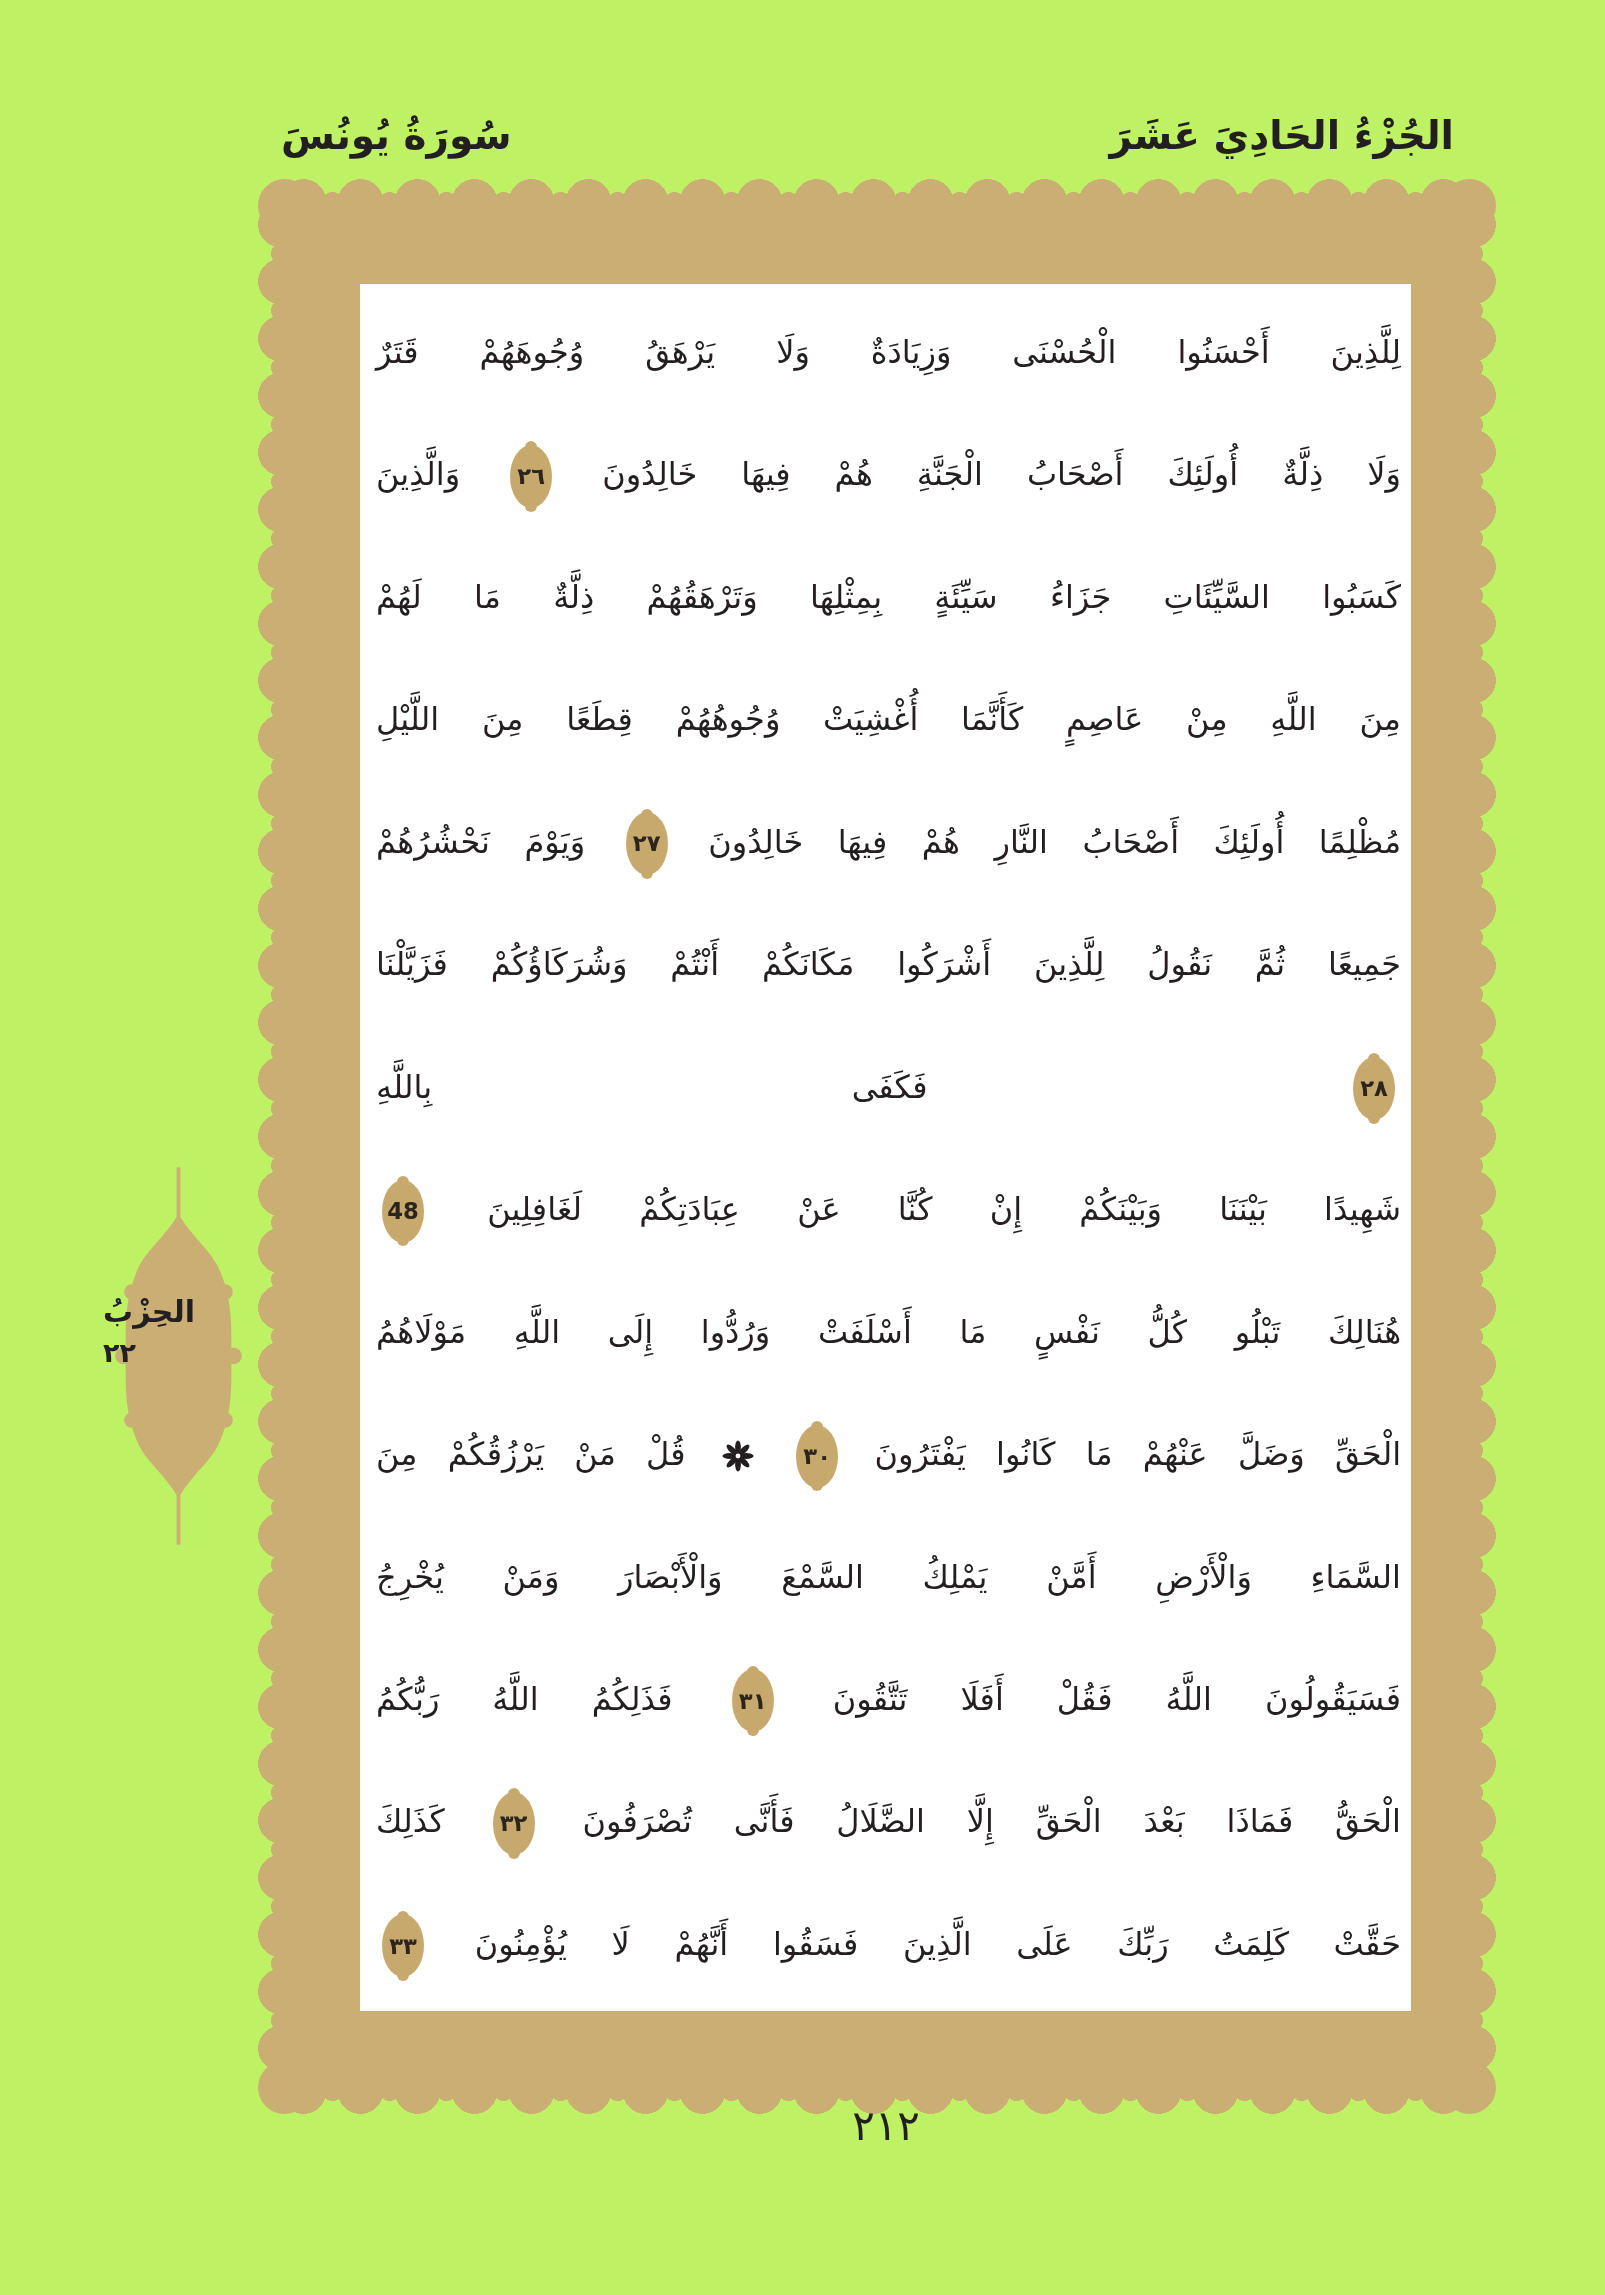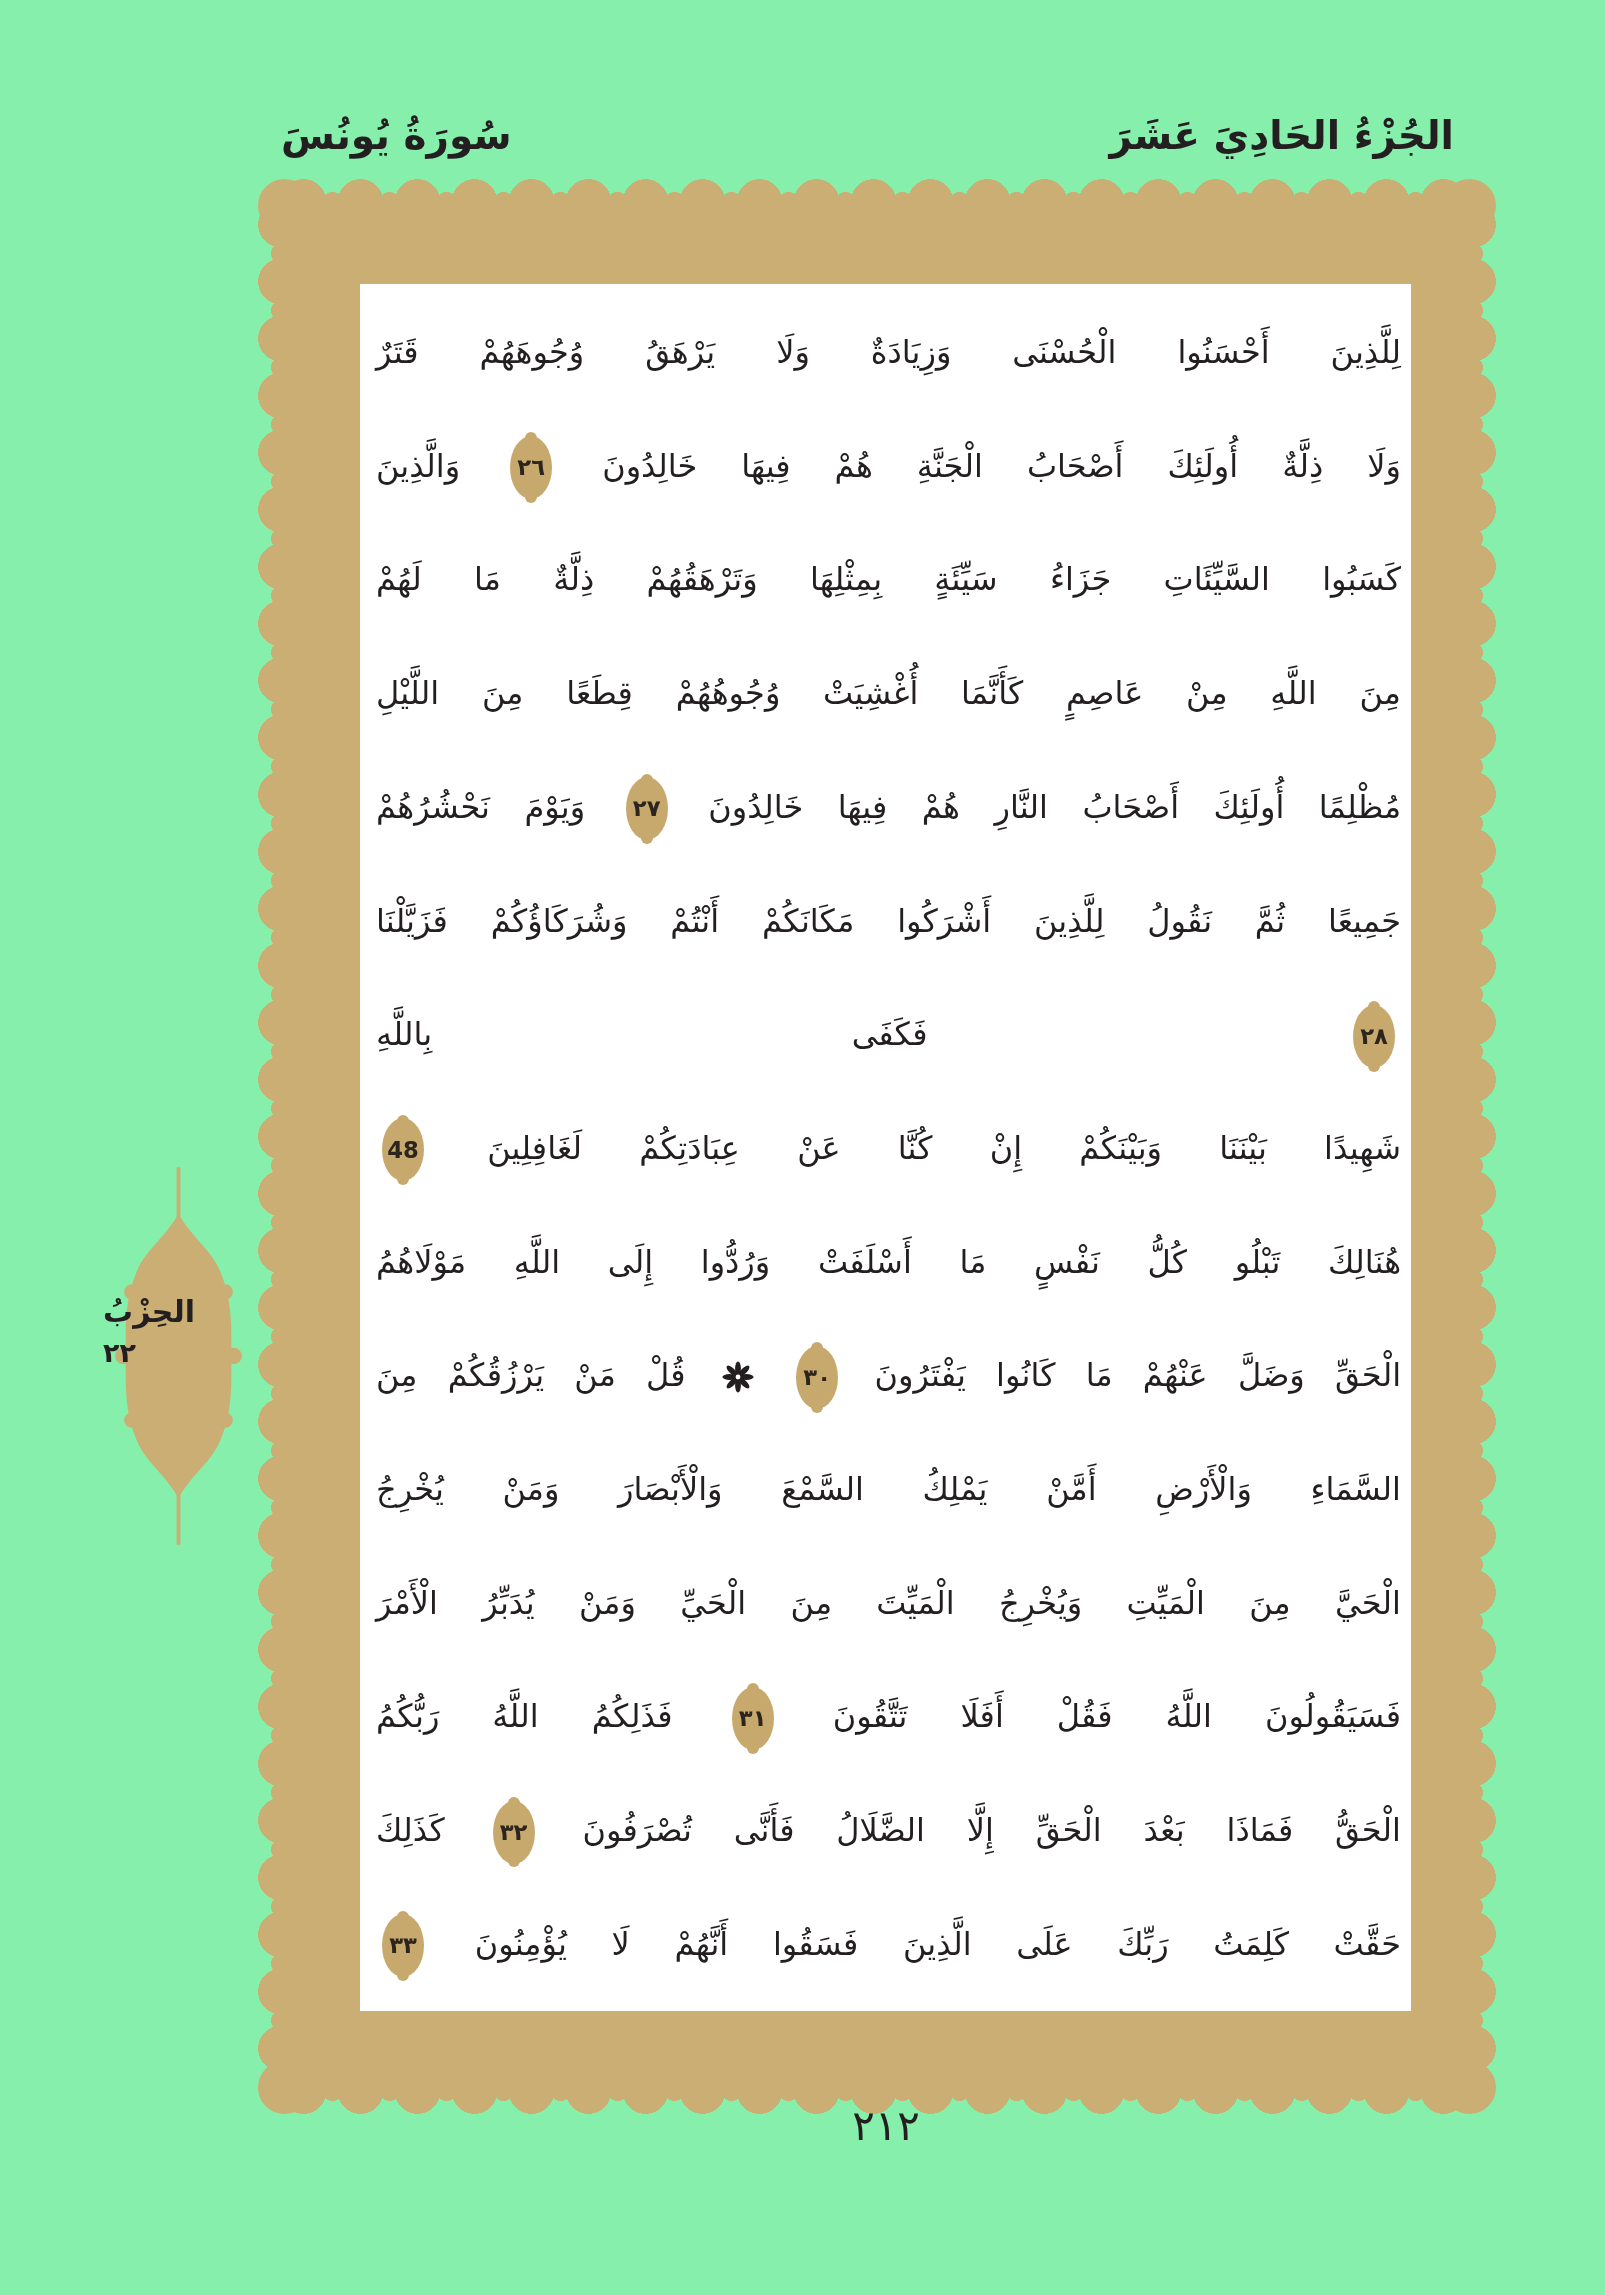--- a/index.html
+++ b/index.html
@@ -2,21 +2,21 @@
 <html lang="ar" style="--gold: #CBAE74; --marker-gold: #C7A96E; --ink: #231F20;font-size:12px"><head>
 <meta charset="utf-8">
 <style>
   :root{
     --gold:#CBAE74;
     --marker-gold:#C7A96E;
     --ink:#231F20;
   }
   *{margin:0;padding:0;box-sizing:border-box;}
   body{background:#fff;font-family:"DejaVu Sans",sans-serif;}
-  .page{position:relative;width:1605px;height:2295px;background:#86efac;overflow:hidden;}
+  .page{position:relative;width:1605px;height:2295px;background:#bef264;overflow:hidden;}
 
   
   .hdr{position:absolute;top:113px;font-size:39px;font-weight:700;color:var(--ink);
        direction:rtl;white-space:nowrap;}
   .hdr-left{left:281px;}
   .hdr-right{right:151px;}
 
   
   .frame{position:absolute;left:281px;top:202px;width:1192px;height:1889px;
          background:var(--gold);}
@@ -121,21 +121,20 @@
               <ellipse cx="0" cy="-11" rx="3.8" ry="9.5" transform="rotate(90)"></ellipse>
               <ellipse cx="0" cy="-11" rx="3.8" ry="9.5" transform="rotate(135)"></ellipse>
               <ellipse cx="0" cy="-11" rx="3.8" ry="9.5" transform="rotate(180)"></ellipse>
               <ellipse cx="0" cy="-11" rx="3.8" ry="9.5" transform="rotate(225)"></ellipse>
               <ellipse cx="0" cy="-11" rx="3.8" ry="9.5" transform="rotate(270)"></ellipse>
               <ellipse cx="0" cy="-11" rx="3.8" ry="9.5" transform="rotate(315)"></ellipse>
             </g>
             <circle r="3.2" fill="#ffffff"></circle>
           </svg></span> <span>قُلْ مَنْ يَرْزُقُكُمْ مِنَ</span> </div>
       <div class="qline"><span>السَّمَاءِ وَالْأَرْضِ أَمَّنْ يَمْلِكُ السَّمْعَ وَالْأَبْصَارَ وَمَنْ يُخْرِجُ</span> </div>
-      <div class="qline"><span>الْحَيَّ مِنَ الْمَيِّتِ وَيُخْرِجُ الْمَيِّتَ مِنَ الْحَيِّ وَمَنْ يُدَبِّرُ الْأَمْرَ</span> </div>
       <div class="qline"><span>فَسَيَقُولُونَ اللَّهُ فَقُلْ أَفَلَا تَتَّقُونَ</span> <span class="ayah-marker">
           <span class="ayah-num">٣١</span>
         </span> <span>فَذَلِكُمُ اللَّهُ رَبُّكُمُ</span> </div>
       <div class="qline"><span>الْحَقُّ فَمَاذَا بَعْدَ الْحَقِّ إِلَّا الضَّلَالُ فَأَنَّى تُصْرَفُونَ</span> <span class="ayah-marker">
           <span class="ayah-num">٣٢</span>
         </span> <span>كَذَلِكَ</span> </div>
       <div class="qline"><span>حَقَّتْ كَلِمَتُ رَبِّكَ عَلَى الَّذِينَ فَسَقُوا أَنَّهُمْ لَا يُؤْمِنُونَ</span> <span class="ayah-marker">
           <span class="ayah-num">٣٣</span>
         </span> </div>
     </div>

